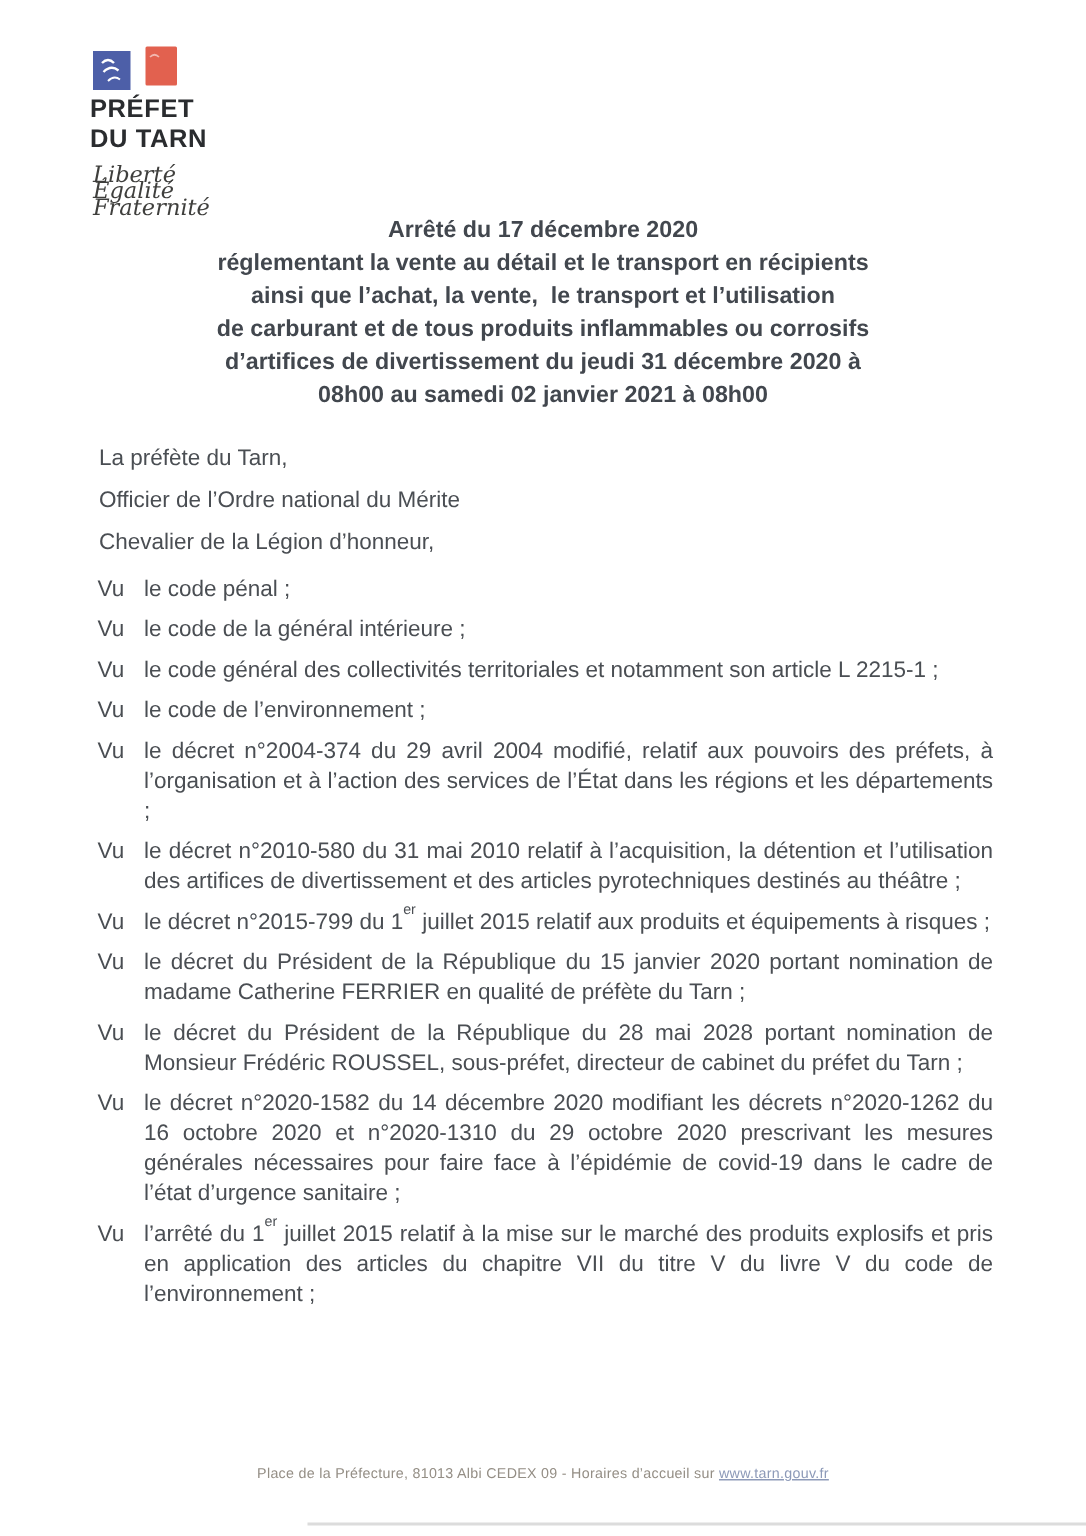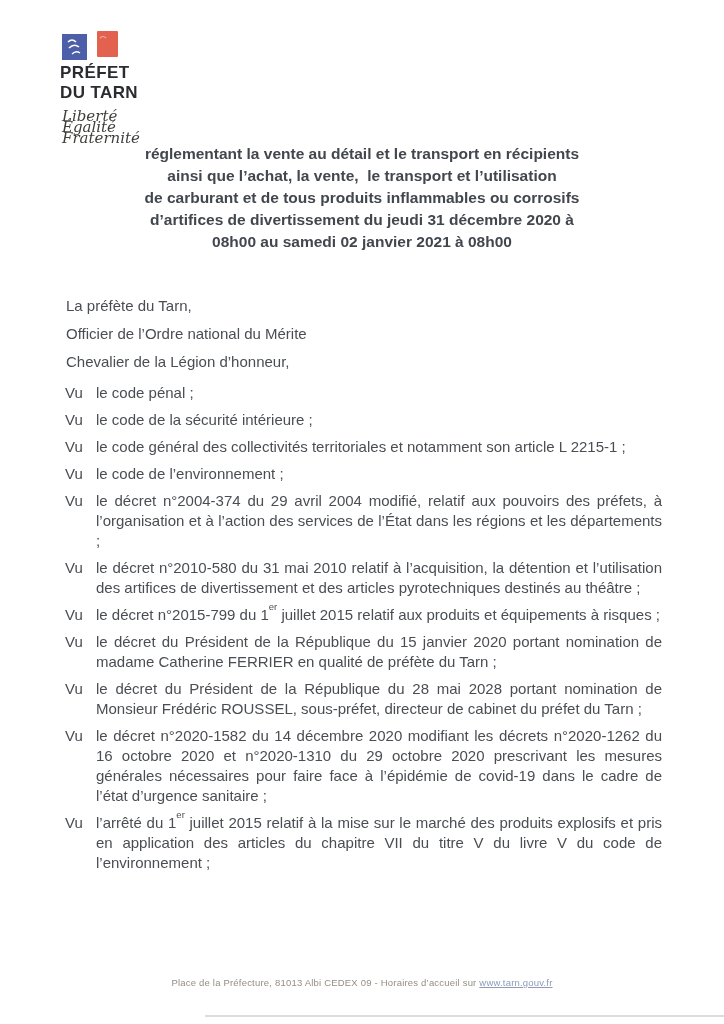--- a/index.html
+++ b/index.html
@@ -124,41 +124,42 @@
         <div class="agency-line">DU TARN</div>
       </div>
     <div class="motto" id="motto">
         <div class="motto-line">Liberté</div>
         <div class="motto-line">Égalité</div>
         <div class="motto-line">Fraternité</div>
       </div>
   </div>
 
   <div class="title" id="title">
+      <div class="title-line">Arrêté du 17 décembre 2020</div>
       <div class="title-line">réglementant la vente au détail et le transport en récipients</div>
       <div class="title-line">ainsi que l’achat, la vente,  le transport et l’utilisation</div>
       <div class="title-line">de carburant et de tous produits inflammables ou corrosifs</div>
       <div class="title-line">d’artifices de divertissement du jeudi 31 décembre 2020 à</div>
       <div class="title-line">08h00 au samedi 02 janvier 2021 à 08h00</div>
     </div>
 
   <div class="salutation" id="salutation">
       <div class="sal-line">La préfète du Tarn,</div>
       <div class="sal-line">Officier de l’Ordre national du Mérite</div>
       <div class="sal-line">Chevalier de la Légion d’honneur,</div>
     </div>
 
   <div class="vu-list" id="vulist">
       <div class="vu-item">
         <span class="vu-label">Vu</span>
         <div class="vu-text"><span>le code pénal ;</span></div>
       </div>
       <div class="vu-item">
         <span class="vu-label">Vu</span>
-        <div class="vu-text"><span>le code de la sécurité intérieure ;</span></div>
+        <div class="vu-text"><span>le code de la général intérieure ;</span></div>
       </div>
       <div class="vu-item">
         <span class="vu-label">Vu</span>
         <div class="vu-text"><span>le code général des collectivités territoriales et notamment son article L 2215-1 ;</span></div>
       </div>
       <div class="vu-item">
         <span class="vu-label">Vu</span>
         <div class="vu-text"><span>le code de l’environnement ;</span></div>
       </div>
       <div class="vu-item">

